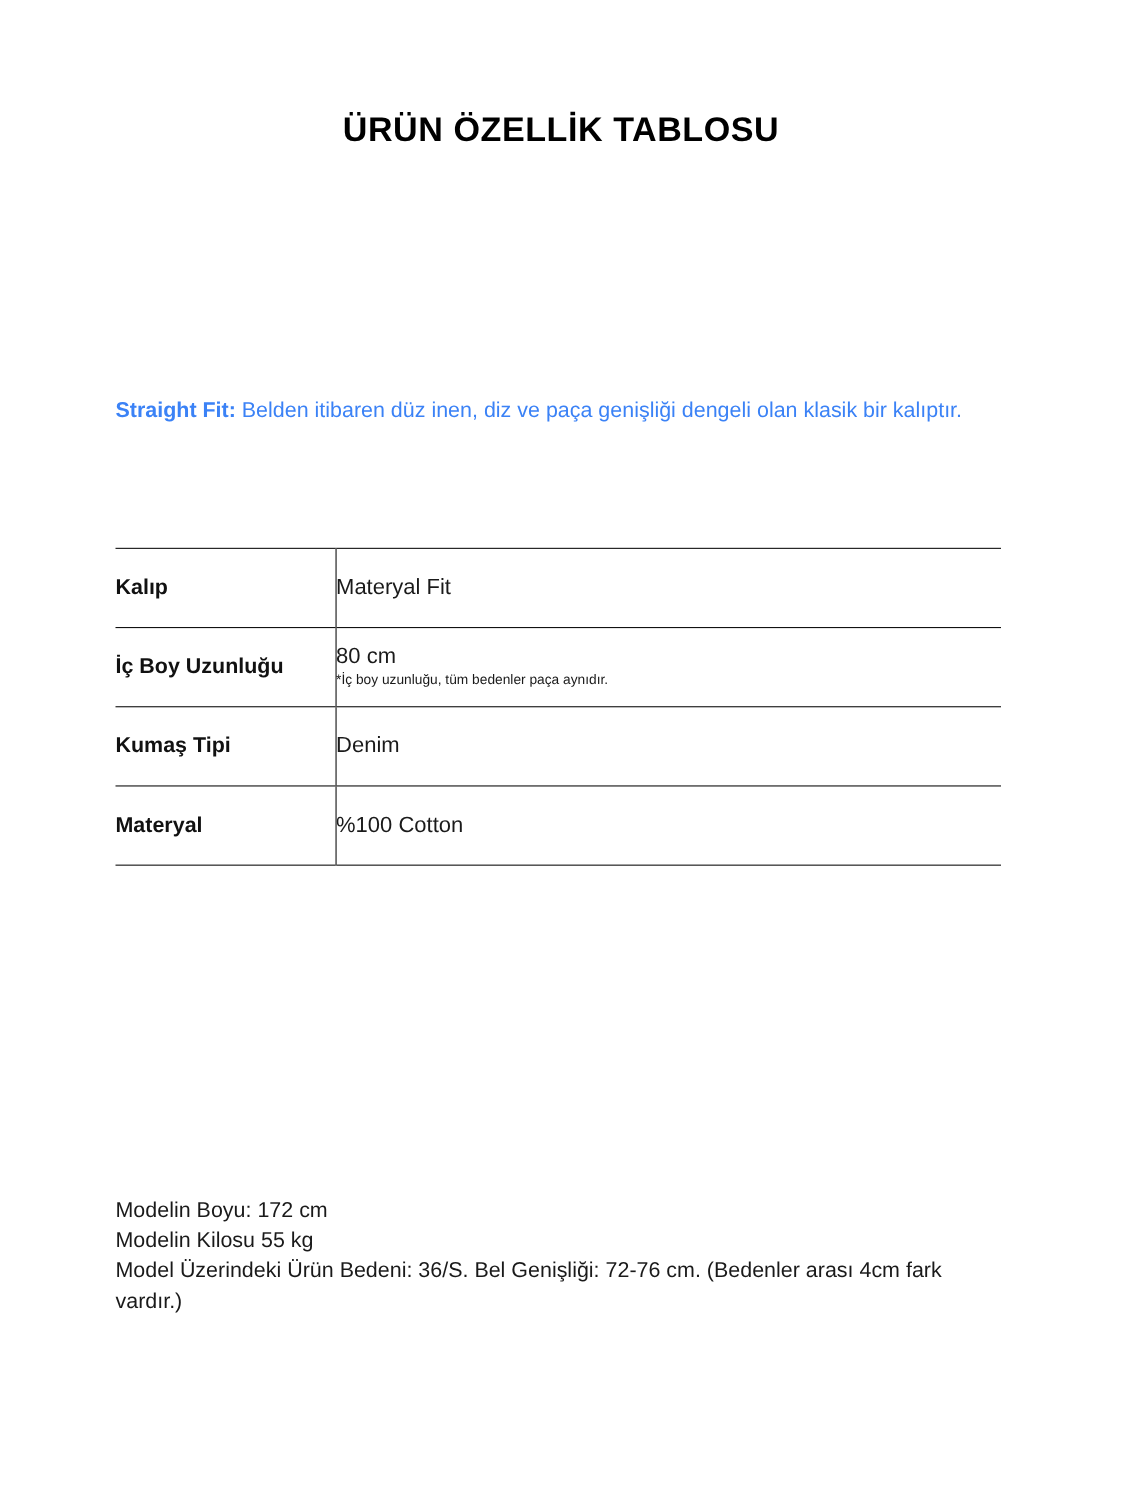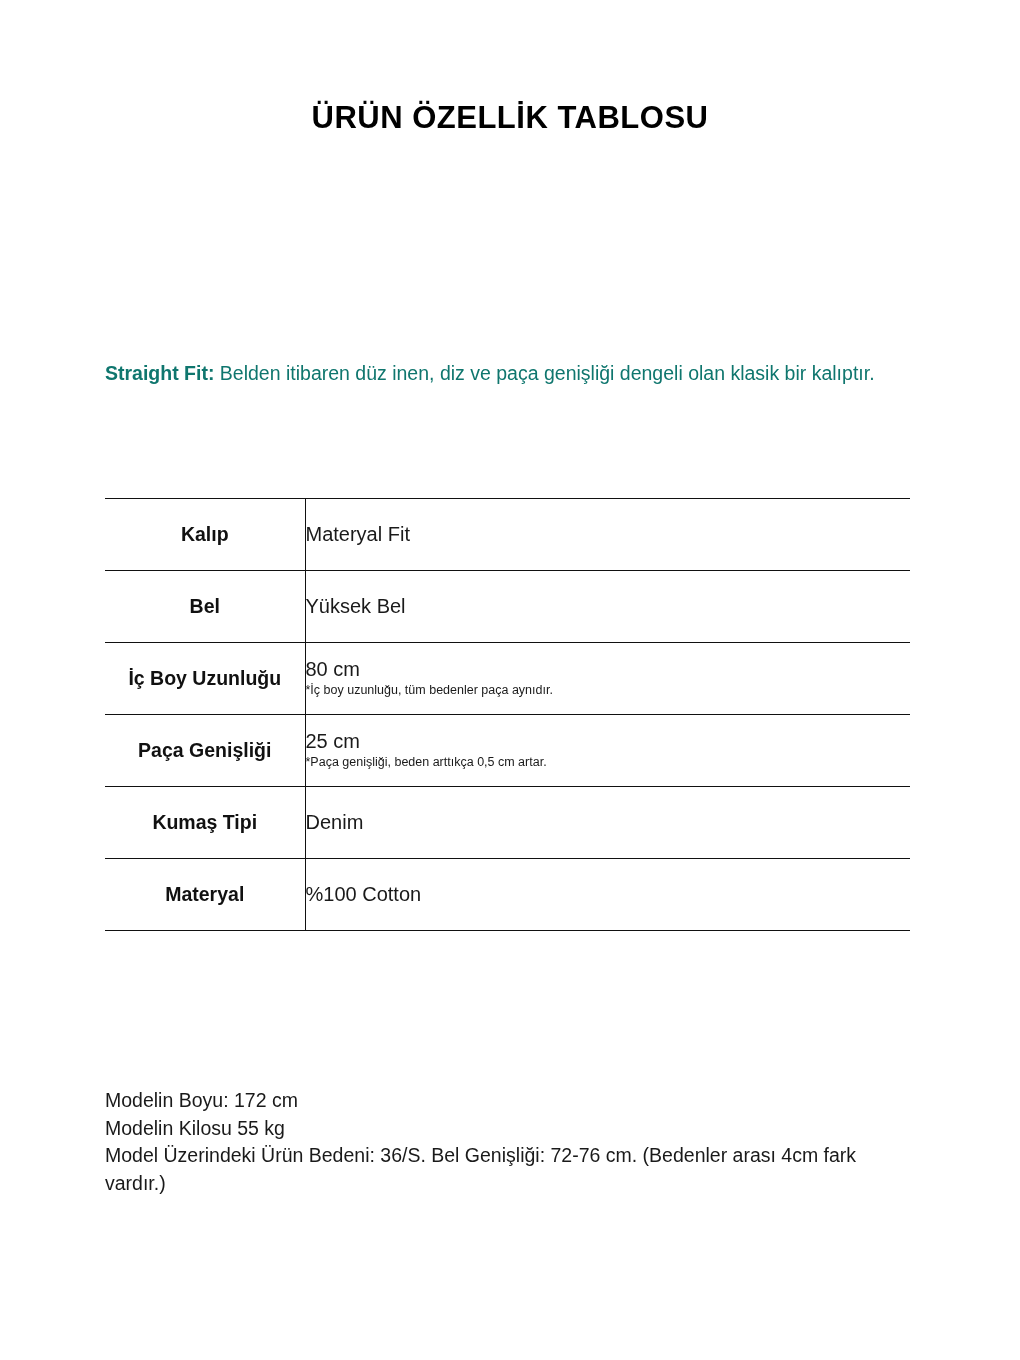--- a/index.html
+++ b/index.html
@@ -31,21 +31,21 @@
     padding-top: 100px;
     color: #000000;
   }
   .intro {
     position: absolute;
     top: 340px;
     left: 105px;
     width: 800px;
     font-size: 19.5px;
     line-height: 1.35;
-    color: #0f766e;
+    color: #3b82f6;
   }
   .intro b {
     font-weight: bold;
   }
   .spec-table {
     position: absolute;
     top: 498px;
     left: 105px;
     width: 805px;
     border-collapse: collapse;
@@ -55,21 +55,20 @@
   }
   .spec-table tr:first-child {
     border-top: 1.6px solid #111111;
   }
   .spec-table td {
     vertical-align: middle;
     padding: 0;
   }
   .cell-label {
     width: 200px;
-    text-align: center;
     font-weight: bold;
     font-size: 19.5px;
     height: 71px;
     border-right: 1.6px solid #111111;
     padding: 0 8px;
     box-sizing: border-box;
     margin-top: 24px;
   }
   .cell-value {
     padding-left: 40px;
@@ -122,37 +121,24 @@
 
   <table class="spec-table">
     <tbody>
       <tr>
         <td class="cell-label">Kalıp</td>
         <td class="cell-value">
           <span class="main">Materyal Fit</span>
         </td>
       </tr>
       <tr>
-        <td class="cell-label">Bel</td>
-        <td class="cell-value">
-          <span class="main">Yüksek Bel</span>
-        </td>
-      </tr>
-      <tr>
         <td class="cell-label">İç Boy Uzunluğu</td>
         <td class="cell-value">
           <span class="main">80 cm</span>
           <span class="note">*İç boy uzunluğu, tüm bedenler paça aynıdır.</span>
-        </td>
-      </tr>
-      <tr>
-        <td class="cell-label">Paça Genişliği</td>
-        <td class="cell-value">
-          <span class="main">25 cm</span>
-          <span class="note">*Paça genişliği, beden arttıkça 0,5 cm artar.</span>
         </td>
       </tr>
       <tr>
         <td class="cell-label">Kumaş Tipi</td>
         <td class="cell-value">
           <span class="main">Denim</span>
         </td>
       </tr>
       <tr>
         <td class="cell-label">Materyal</td>

